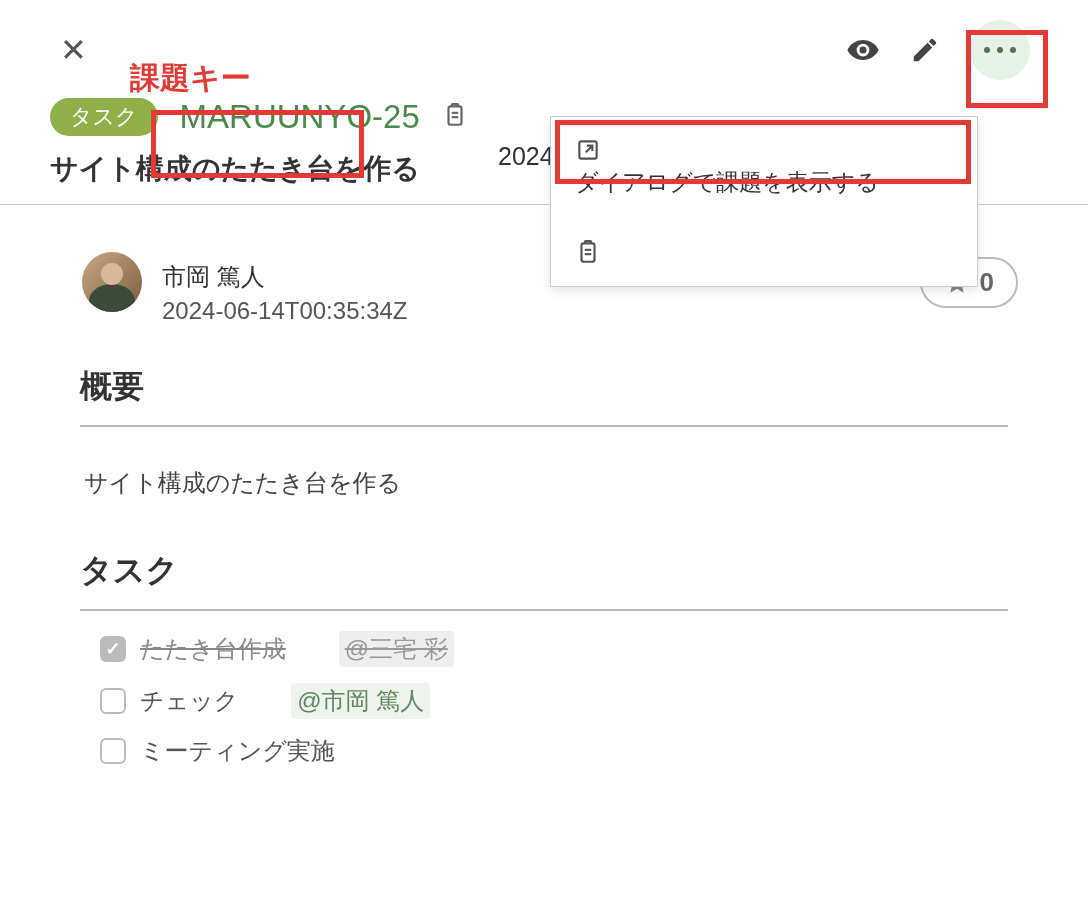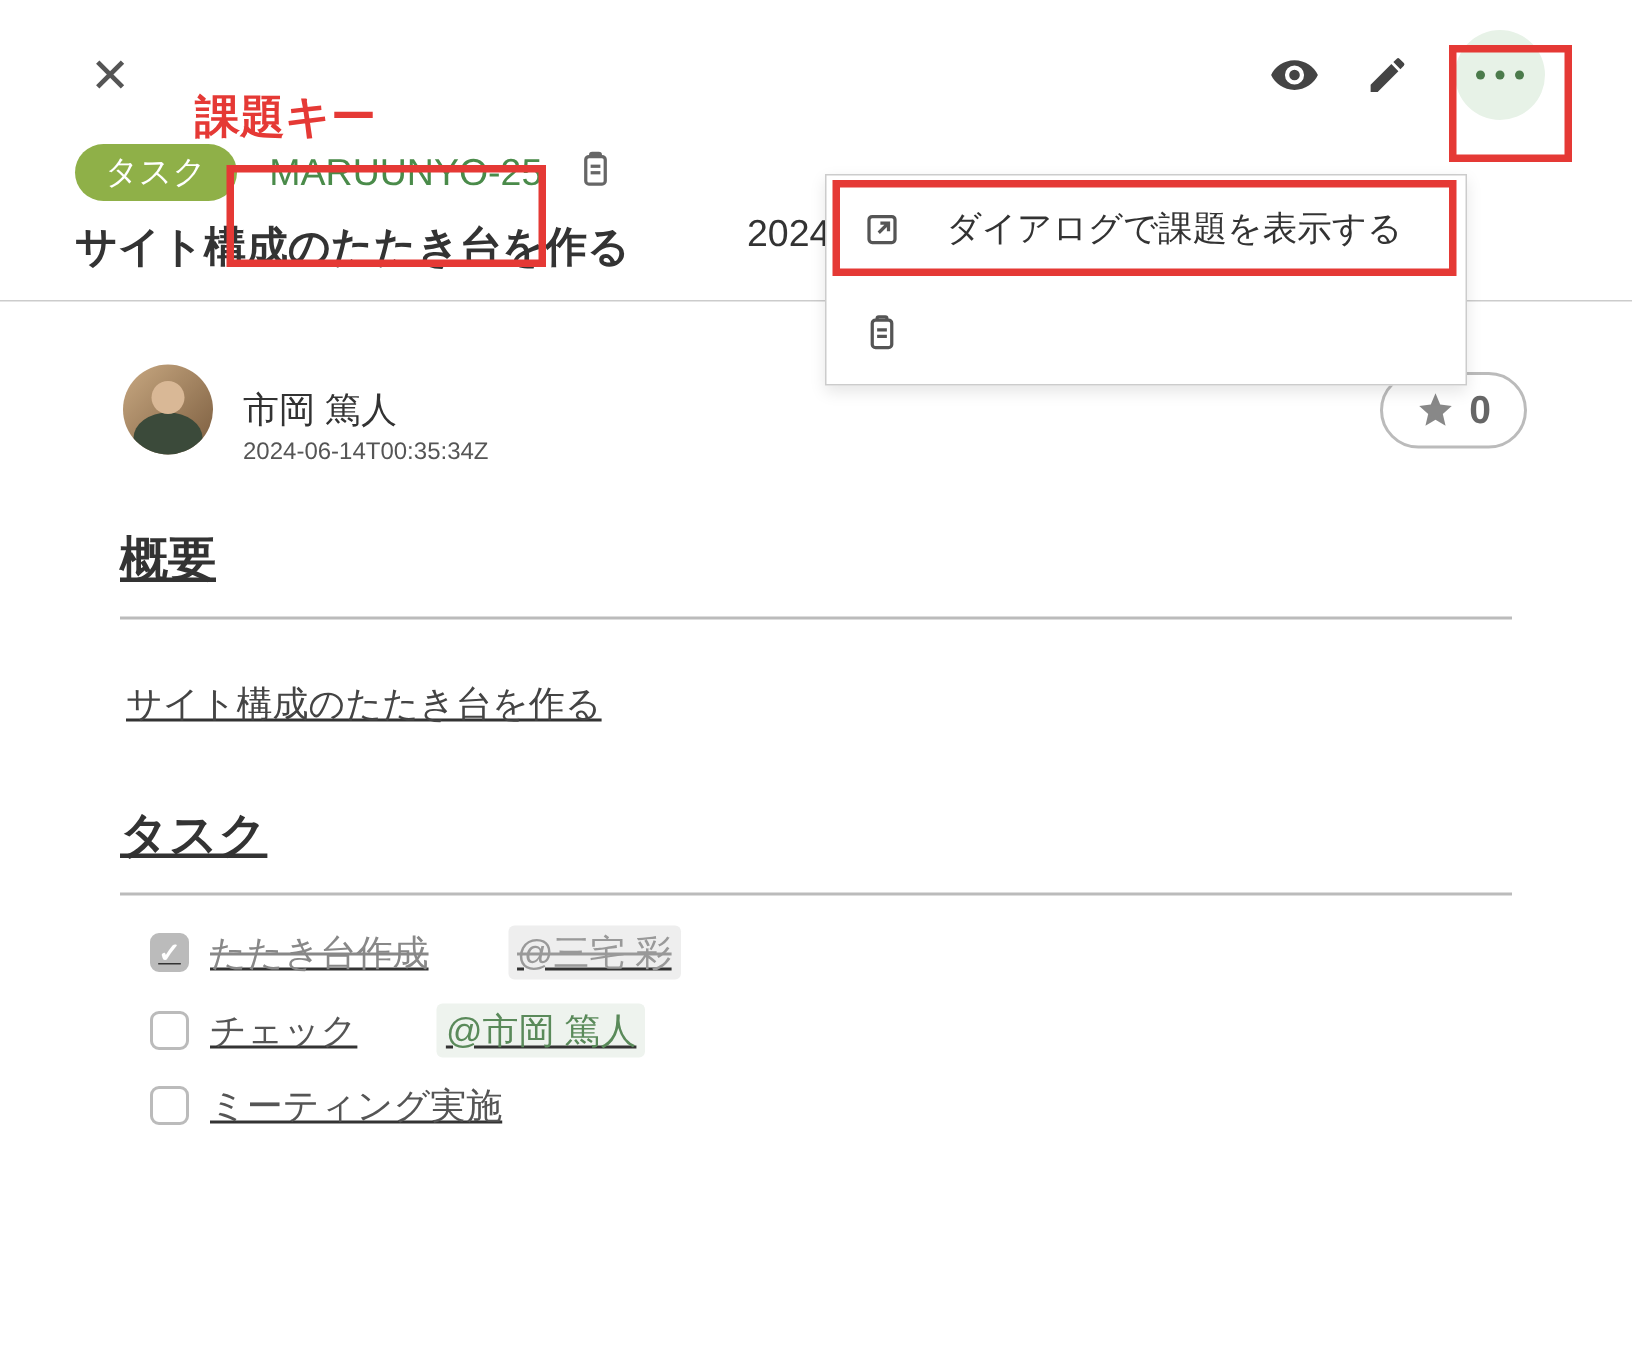--- a/index.html
+++ b/index.html
@@ -68,21 +68,21 @@
     .badge-task {
       background: #8fb048;
       color: #fff;
       border-radius: 22px;
       padding: 4px 20px;
       font-size: 22px;
       font-weight: 500;
     }
     .issue-key {
       color: #4a8b4a;
-      font-size: 25px;
+      font-size: 33px;
       padding: 2px 8px;
     }
     .annot-box-key {
       position: absolute;
       left: 151px;
       top: 110px;
       width: 213px; height: 68px;
       border: 5px solid #e53935;
       pointer-events: none;
     }
@@ -103,26 +103,27 @@
       left: 550px;
       top: 116px;
       width: 428px;
       background: #fff;
       border: 1px solid #ccc;
       box-shadow: 0 4px 10px rgba(0,0,0,0.1);
       z-index: 10;
     }
     .dropdown-item {
       display: flex;
-      align-items: center;
-      gap: 30px;
+      align-items: flex-start;
+      gap: 4px;
       padding: 20px 24px;
       font-size: 23px;
       color: #333;
       cursor: pointer;
+      flex-direction: column;
     }
     .annot-box-menuitem {
       position: absolute;
       left: 555px;
       top: 120px;
       width: 416px; height: 64px;
       border: 5px solid #e53935;
       pointer-events: none;
       z-index: 11;
     }
@@ -147,35 +148,34 @@
       width:22px; height:22px; border-radius:50%;
       background:#d9b896; transform:translateX(-50%);
     }
     .avatar::before{
       content:"";
       position:absolute; left:50%; bottom:-10%;
       width:46px; height:34px; border-radius:50% 50% 0 0;
       background:#3b4a3a; transform:translateX(-50%);
     }
     .author-info .name { font-size: 24px; font-weight: 500; color: #333; margin-top: 22px; }
-    .author-info .time { font-size: 16px; color: #555; margin-top: 4px; }
+    .author-info .time { font-size: 24px; color: #555; margin-top: 4px; }
     .star-pill {
       margin-left: auto;
       display: flex; align-items: center; gap: 10px;
       border: 2px solid #bbb; border-radius: 30px;
       padding: 8px 22px;
       color: #666; font-size: 26px; font-weight: 600;
       cursor: pointer;
     }
     .star-pill svg { fill: #888; }
 
     
     .section {
       padding: 30px 80px 10px 80px;
-      text-decoration: underline;
     }
     .section h2 {
       font-size: 32px;
       font-weight: 700;
       color: #333;
       padding-bottom: 16px;
       border-bottom: 2px solid #bbb;
     }
     .section-body {
       padding: 40px 4px 10px 4px;

